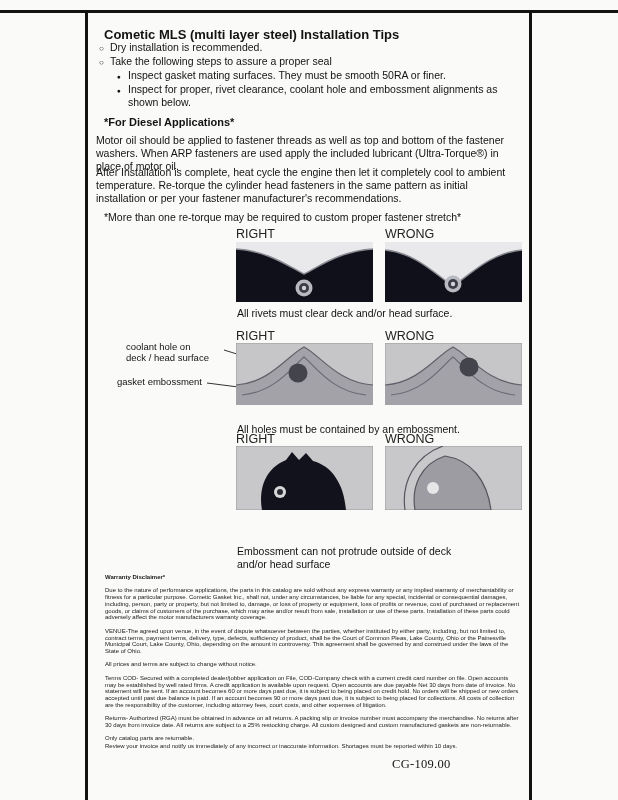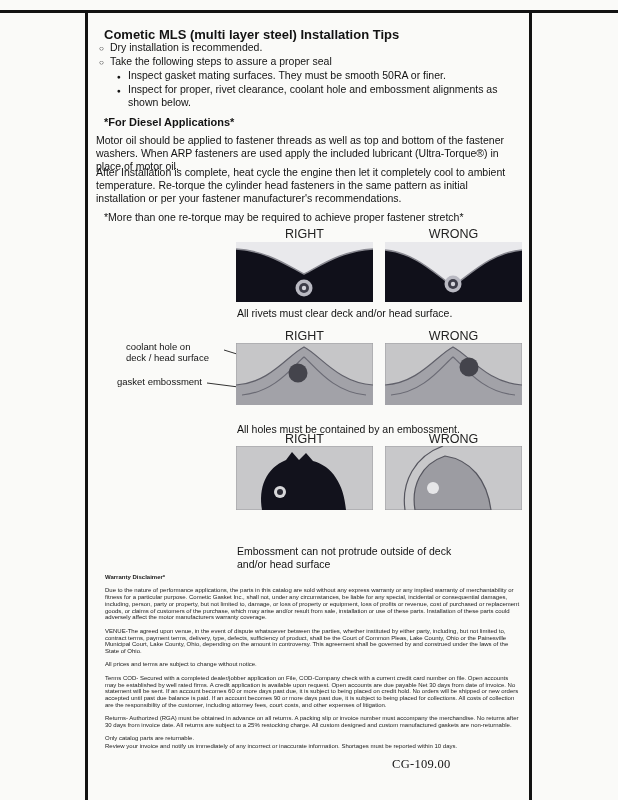--- a/index.html
+++ b/index.html
@@ -25,21 +25,21 @@
   .bullet-open::before   { content:"○"; font-size:8px; }
   .bullet-filled::before { content:"●"; font-size:6.5px; }
   .tip.sub { padding-left:18px; }
 
   .diesel-heading { position:absolute; left:104px; top:116px; font-size:11px; font-weight:bold; }
   .body-para { position:absolute; left:96px; width:416px; margin:0; font-size:10.5px; line-height:13px; }
   .p1 { top:134px; }
   .p2 { top:166px; }
   .note { position:absolute; left:104px; top:211px; width:416px; font-size:10.5px; }
 
-  .dlabel { position:absolute; width:137px; text-align:center; font-size:12.5px; color:#222; }
+  .dlabel { position:absolute; width:137px; text-align:left; font-size:12.5px; color:#222; }
   .col-left  { left:236px; }
   .col-right { left:385px; }
   .lbl-r1 { top:227px; }
   .lbl-r2 { top:329px; }
   .lbl-r3 { top:432px; }
 
   .panel { position:absolute; width:137px; }
   .panel svg { display:block; width:100%; height:100%; }
   .pan-r1 { top:242px; height:60px; }
   .pan-r2 { top:343px; height:62px; }
@@ -89,21 +89,21 @@
   </div>
   <div class="tip sub">
     <span class="bullet-filled"></span>
     <span>Inspect for proper, rivet clearance, coolant hole and embossment alignments as shown below.</span>
   </div>
 </div>
 
 <div class="diesel-heading">*For Diesel Applications*</div>
 <p class="body-para p1">Motor oil should be applied to fastener threads as well as top and bottom of the fastener washers. When ARP fasteners are used apply the included lubricant (Ultra-Torque®) in place of motor oil.</p>
 <p class="body-para p2">After Installation is complete, heat cycle the engine then let it completely cool to ambient temperature. Re-torque the cylinder head fasteners in the same pattern as initial installation or per your fastener manufacturer's recommendations.</p>
-<div class="note">*More than one re-torque may be required to achieve proper fastener stretch*</div>
+<div class="note">*More than one re-torque may be required to custom proper fastener stretch*</div>
 
 <div class="dlabel lbl-r1 col-left">RIGHT</div>
 <div class="dlabel lbl-r1 col-right">WRONG</div>
 
 <div class="panel pan-r1 col-left">
   <svg viewBox="0 0 137 60" preserveAspectRatio="none">
     <rect width="137" height="60" fill="#10101a"></rect>
     <path d="M0,0 H137 V7 C104,9 84,24 68,32 C52,24 32,9 0,7 Z" fill="#e9e9ec"></path>
     <path d="M0,7 C32,9 52,24 68,32 C84,24 104,9 137,7" fill="none" stroke="#8a8a92" stroke-width="1.5"></path>
     <circle cx="68" cy="46" r="8.5" fill="#b9b9c2"></circle>

